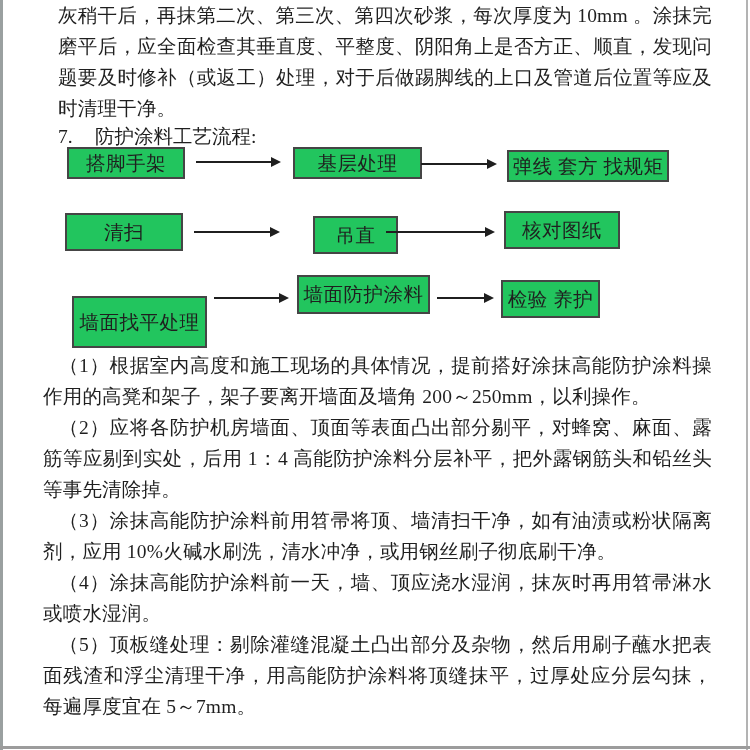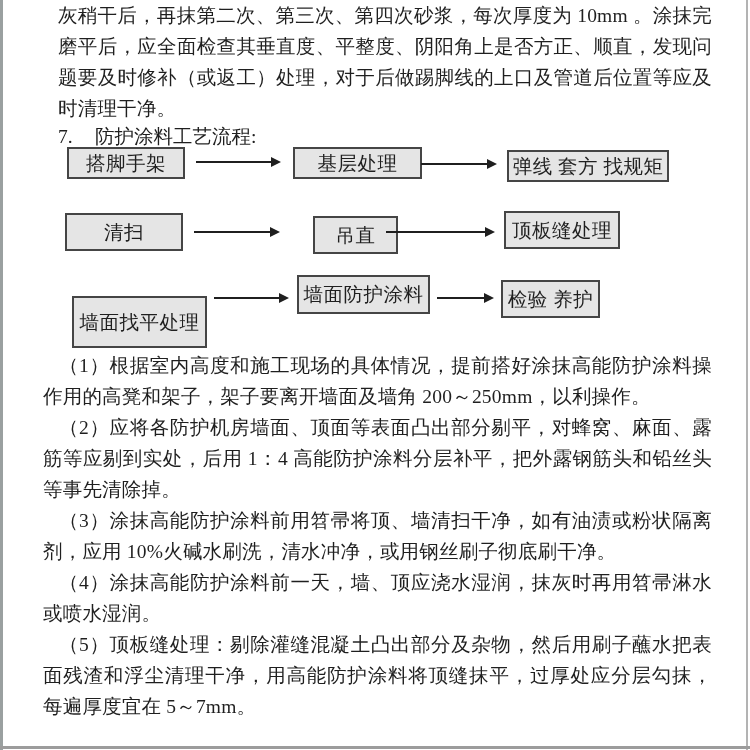--- a/index.html
+++ b/index.html
@@ -40,21 +40,21 @@
   .flowchart{
     position:relative;
     width:750px;height:192px;
     margin-left:-43px;
     margin-top:-13px;
   }
   .fc-box{
     position:absolute;
     box-sizing:border-box;
     border:2px solid #454545;
-    background:#e5e5e5;
+    background:#22c55e;
     display:flex;align-items:center;justify-content:center;
     font-size:19.5px;
     white-space:nowrap;
     letter-spacing:0.5px;
   }
   .b11{left:67px;top:7px;width:118px;height:32px;}
   .b12{left:293px;top:7px;width:129px;height:32px;}
   .b13{left:507px;top:10px;width:162px;height:32px;}
   .b21{left:65px;top:73px;width:118px;height:38px;}
   .b22{left:290px;top:76px;width:85px;height:38px;margin-left:23px;}
@@ -105,21 +105,21 @@
       <div class="fc-box b11">搭脚手架</div>
       <div class="arrow a1"></div>
       <div class="fc-box b12">基层处理</div>
       <div class="arrow a2"></div>
       <div class="fc-box b13">弹线 套方 找规矩</div>
 
       <div class="fc-box b21">清扫</div>
       <div class="arrow a3"></div>
       <div class="fc-box b22">吊直</div>
       <div class="arrow a4"></div>
-      <div class="fc-box b23">顶板缝处理</div>
+      <div class="fc-box b23">核对图纸</div>
 
       <div class="fc-box b31">墙面找平处理</div>
       <div class="arrow a5"></div>
       <div class="fc-box b32">墙面防护涂料</div>
       <div class="arrow a6"></div>
       <div class="fc-box b33">检验 养护</div>
     </div>
 
     <div class="items">
       <p class="para item">（1）根据室内高度和施工现场的具体情况，提前搭好涂抹高能防护涂料操作用的高凳和架子，架子要离开墙面及墙角 200～250mm，以利操作。</p>

